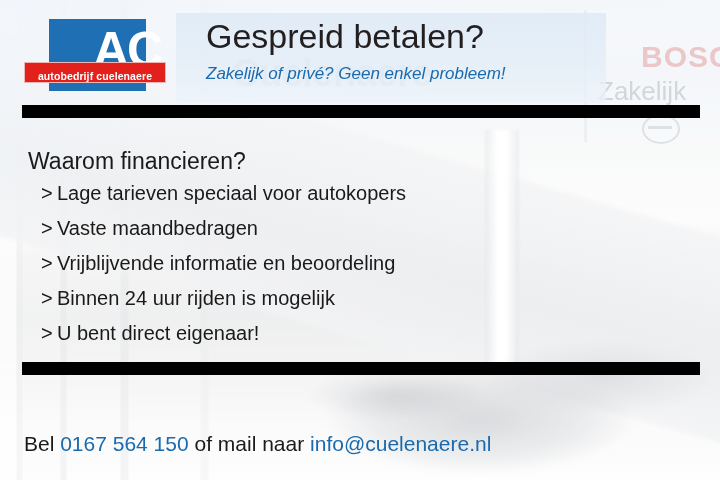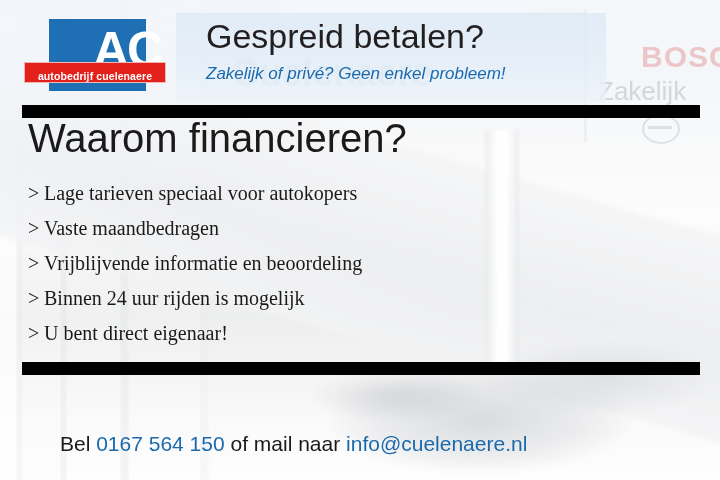--- a/index.html
+++ b/index.html
@@ -239,40 +239,41 @@
     height: 13px;
     background: #000000;
   }
   .rule-top { top: 105px; }
   .rule-bottom { top: 362px; }
 
   
   .section-title {
     position: absolute;
     left: 28px;
-    top: 116px;
-    font-size: 40px;
+    top: 148px;
+    font-size: 23px;
     color: #1a1a1a;
     white-space: nowrap;
     font-family: "Liberation Sans", sans-serif;
   }
   .bullets {
     position: absolute;
     left: 28px;
     top: 176px;
     margin: 0;
     padding: 0;
     list-style: none;
   }
   .bullets li {
     font-size: 20px;
     color: #1a1a1a;
     line-height: 35px;
     white-space: nowrap;
-    font-family: Liberation Serif, serif;
+    font-family: Liberation Sans, sans-serif;
+    margin-left: 13px;
   }
   .bullets li .marker {
     display: inline-block;
     width: 16px;
     color: #1a1a1a;
   }
 
   
   .footer-line1 {
     position: absolute;
@@ -284,21 +285,20 @@
     font-family: "Liberation Sans", sans-serif;
   }
   .footer-line2 {
     position: absolute;
     left: 24px;
     top: 432px;
     font-size: 21px;
     color: #1a1a1a;
     white-space: nowrap;
     font-family: "Liberation Sans", sans-serif;
-    margin-left: 36px;
   }
   .link-blue {
     color: #1a6aad;
   }
 </style>
 </head>
 <body>
 
 <div id="banner">
 

